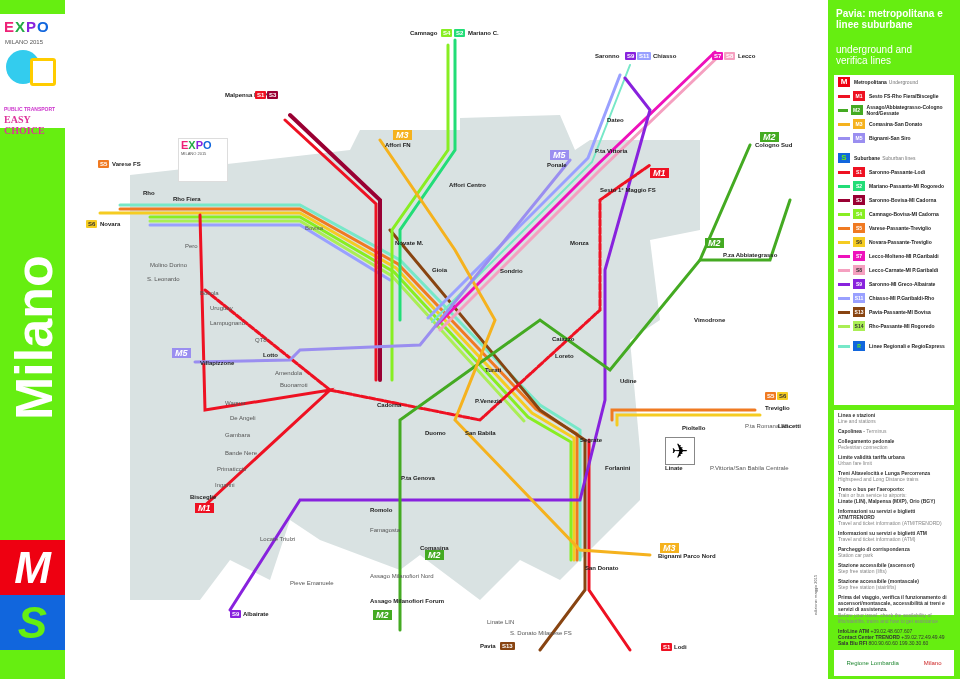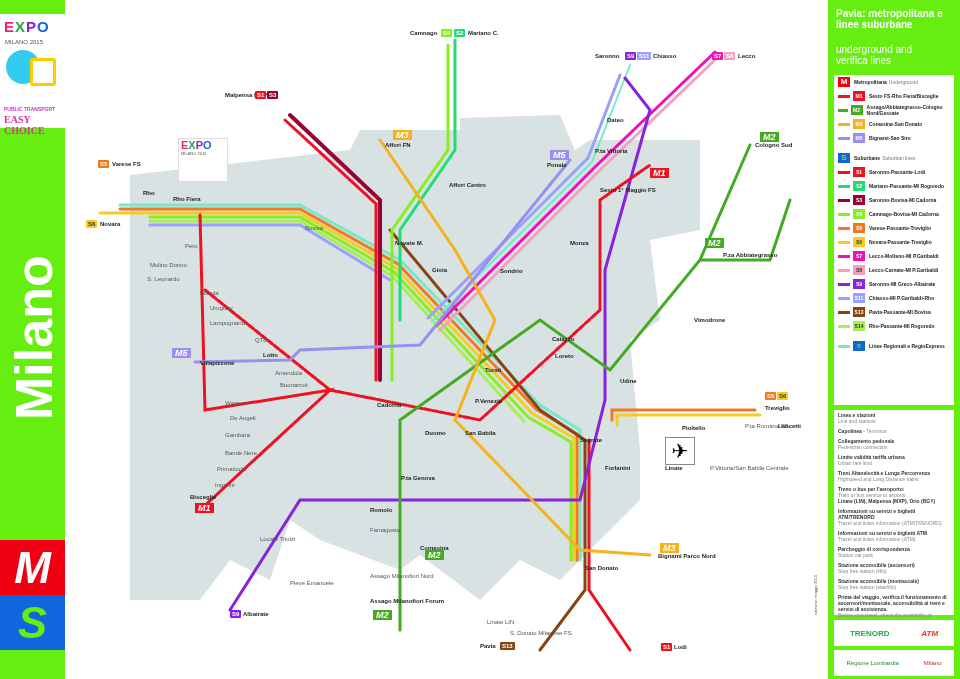--- a/index.html
+++ b/index.html
@@ -338,21 +338,17 @@
     <div class="small"><b>Stazione accessibile (ascensori)</b><br><span class="en">Step free station (lifts)</span></div>
     <div class="small"><b>Stazione accessibile (montascale)</b><br><span class="en">Step free station (stairlifts)</span></div>
     <div class="small"><b>Prima del viaggio, verifica il funzionamento di ascensori/montascale, accessibilità ai treni e servizi di assistenza.</b><br><span class="en">Before your travel, check the availability of lifts/stairlifts, trains and how to get assistance</span></div>
     <div class="small">
       <div><b>InfoLine ATM</b> <span>+39.02.48.607.607</span></div>
       <div><b>Contact Center TRENORD</b> <span>+39.02.72.49.49.49</span></div>
       <div><b>Sala Blu RFI</b> <span>800.90.60.60 199.30.30.60</span></div>
     </div>
   </div>
 
-  <div class="panel" style="top:620px;height:26px;display:flex;align-items:center;justify-content:space-around;font-size:8px;font-weight:bold">
-    <span style="color:#22aa44">TRENORD</span>
-    <span style="color:#ee3311;font-style:italic">ATM</span>
-  </div>
   <div class="panel" style="top:650px;height:26px;display:flex;align-items:center;justify-content:space-around;font-size:6px">
     <span style="color:#228833">Regione Lombardia</span>
     <span style="color:#cc2222">Milano</span>
   </div>
 </div>
 
 </body></html>

